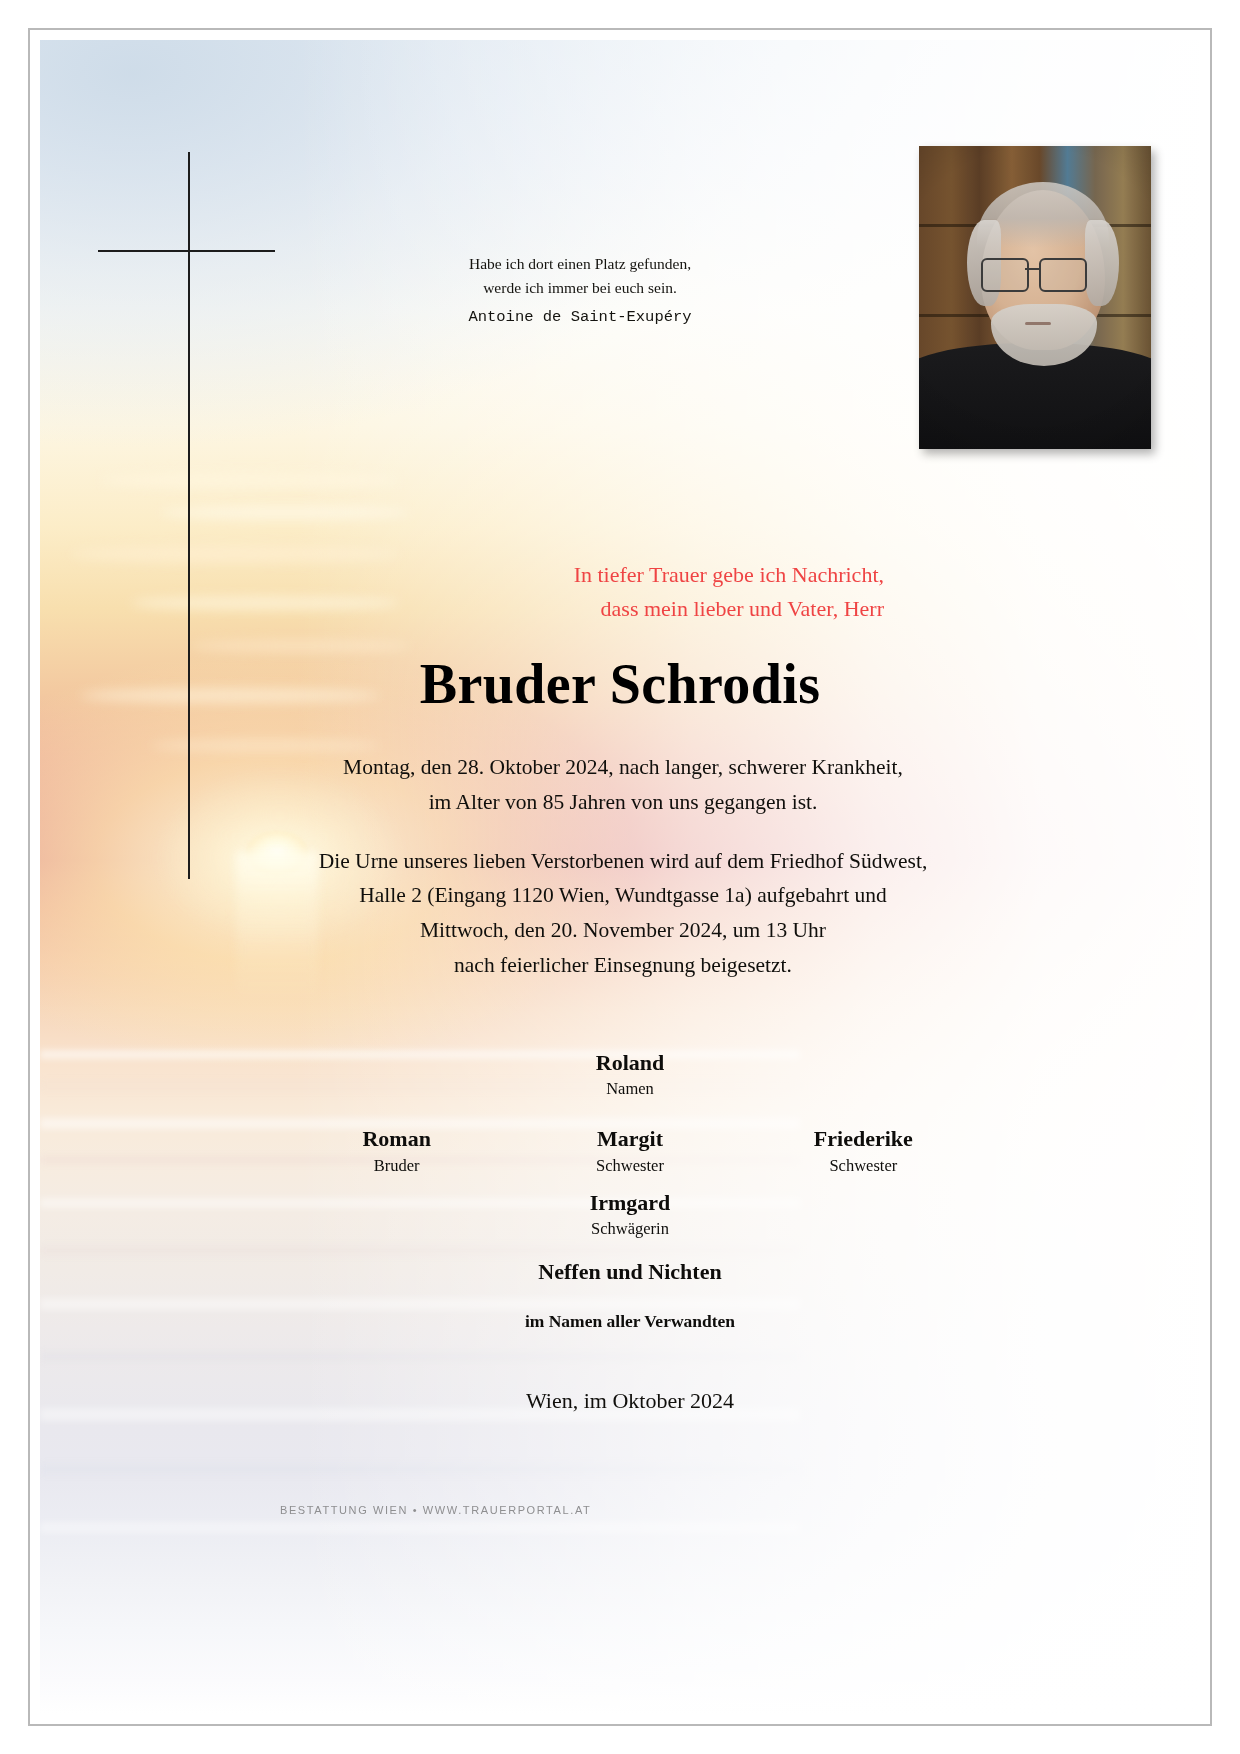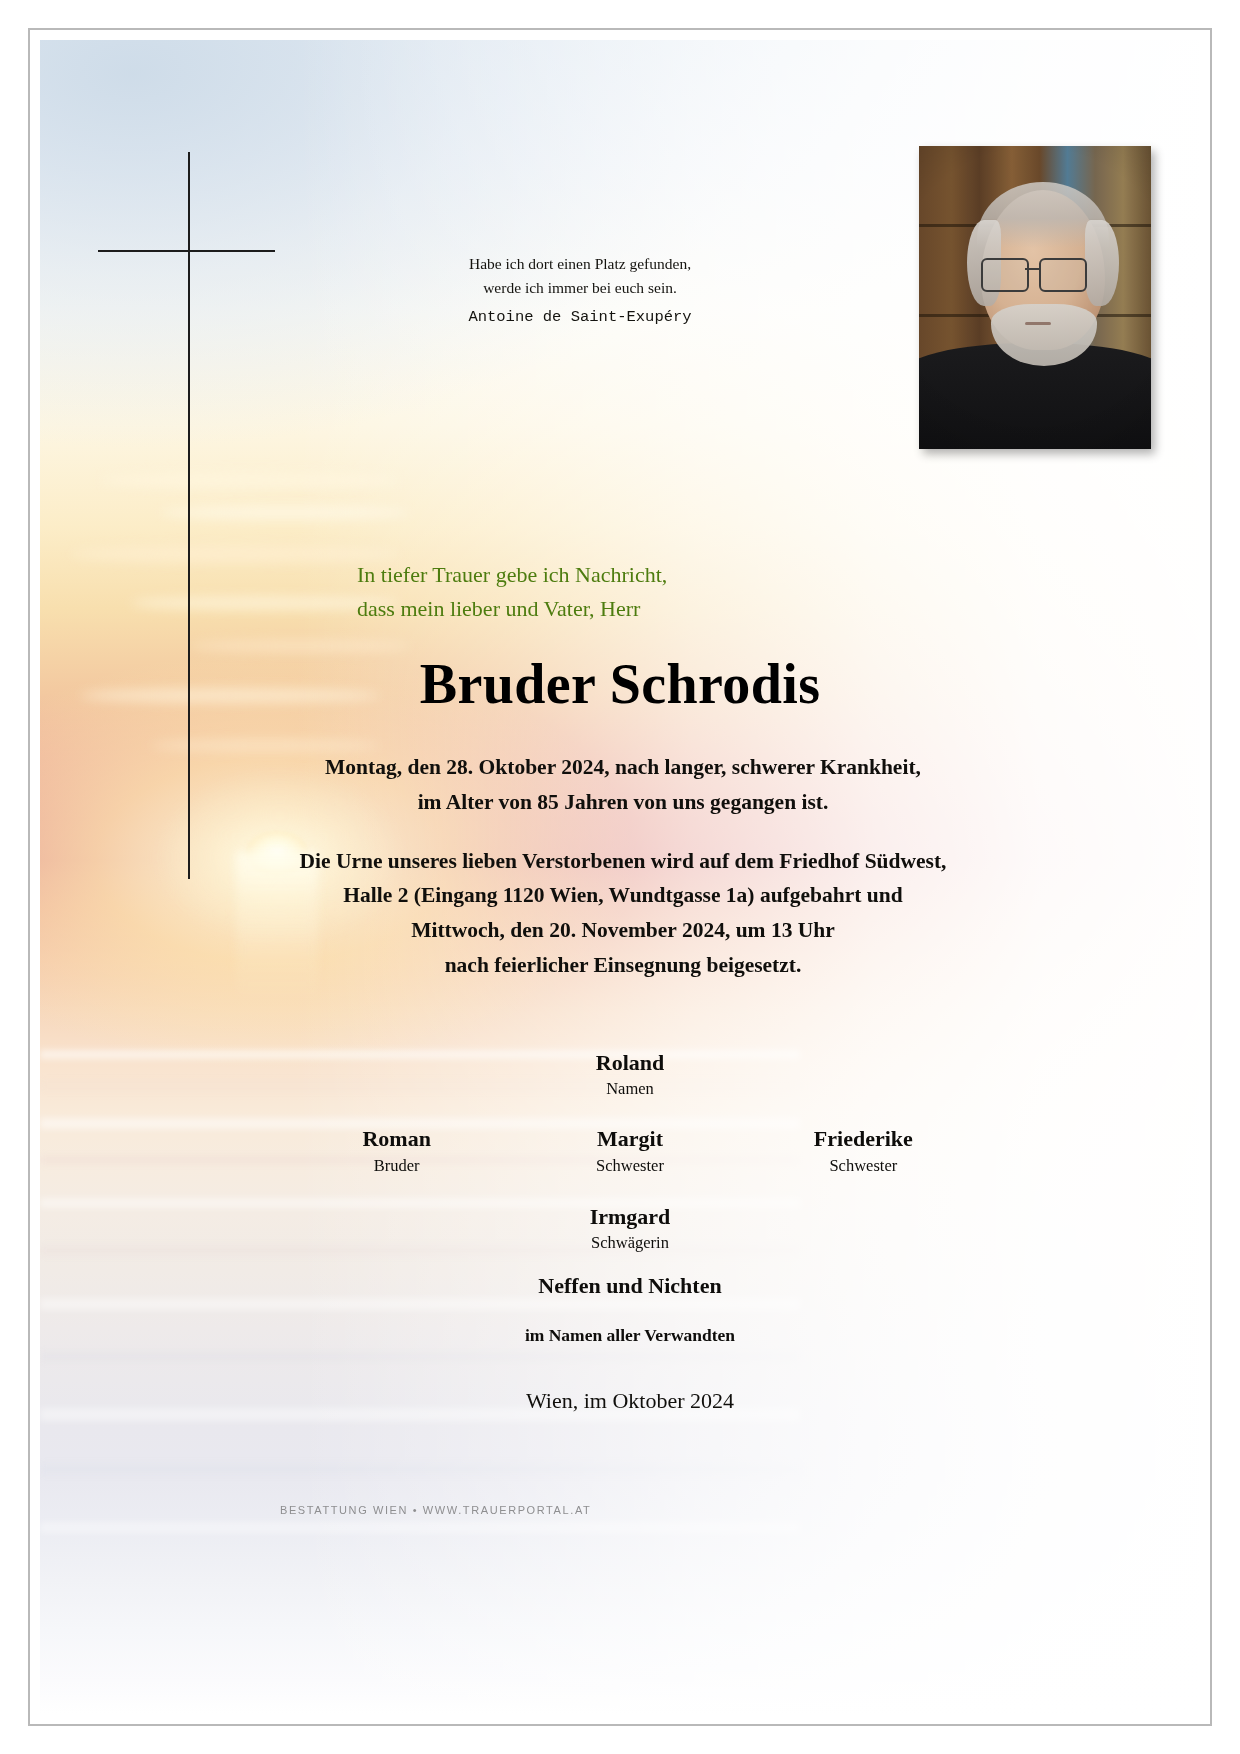--- a/index.html
+++ b/index.html
@@ -311,27 +311,27 @@
     width: 420px;
     text-align: center;
     font-size: 15.5px;
     line-height: 1.52;
     color: #14130f;
   }
   .poem .attrib { margin-top: 7px; font-family: Liberation Mono, monospace; }
 
   .lead {
     position: absolute;
-    left: 317px;
+    left: 284px;
     top: 518px;
     width: 560px;
-    text-align: left;
+    text-align: right;
     font-size: 22px;
     line-height: 1.55;
-    color: #4d7c0f;
+    color: #ef4444;
   }
 
   .deceased-name {
     position: absolute;
     left: 230px;
     top: 612px;
     width: 700px;
     text-align: center;
     font-size: 56px;
     font-weight: 700;
@@ -341,21 +341,20 @@
 
   .details {
     position: absolute;
     left: 238px;
     top: 710px;
     width: 690px;
     text-align: center;
     font-size: 21.5px;
     line-height: 1.62;
     color: #100f0c;
-    font-weight: bold;
   }
   .details .para2 { margin-top: 24px; }
 
   
   .family {
     position: absolute;
     left: 240px;
     top: 1010px;
     width: 700px;
     text-align: center;
@@ -371,21 +370,21 @@
     font-size: 22px;
     font-weight: 700;
     line-height: 1.2;
   }
   .fam-rel {
     font-size: 16.5px;
     line-height: 1.45;
     margin-top: 1px;
   }
   .fam-row-2 { margin-top: 25px; }
-  .fam-row-3 { margin-top: 26px; }
+  .fam-row-3 { margin-top: 12px; }
   .fam-nephews {
     margin-top: 18px;
     font-size: 22px;
     font-weight: 700;
   }
   .fam-allrel {
     margin-top: 26px;
     font-size: 17.5px;
     font-weight: 700;
   }

